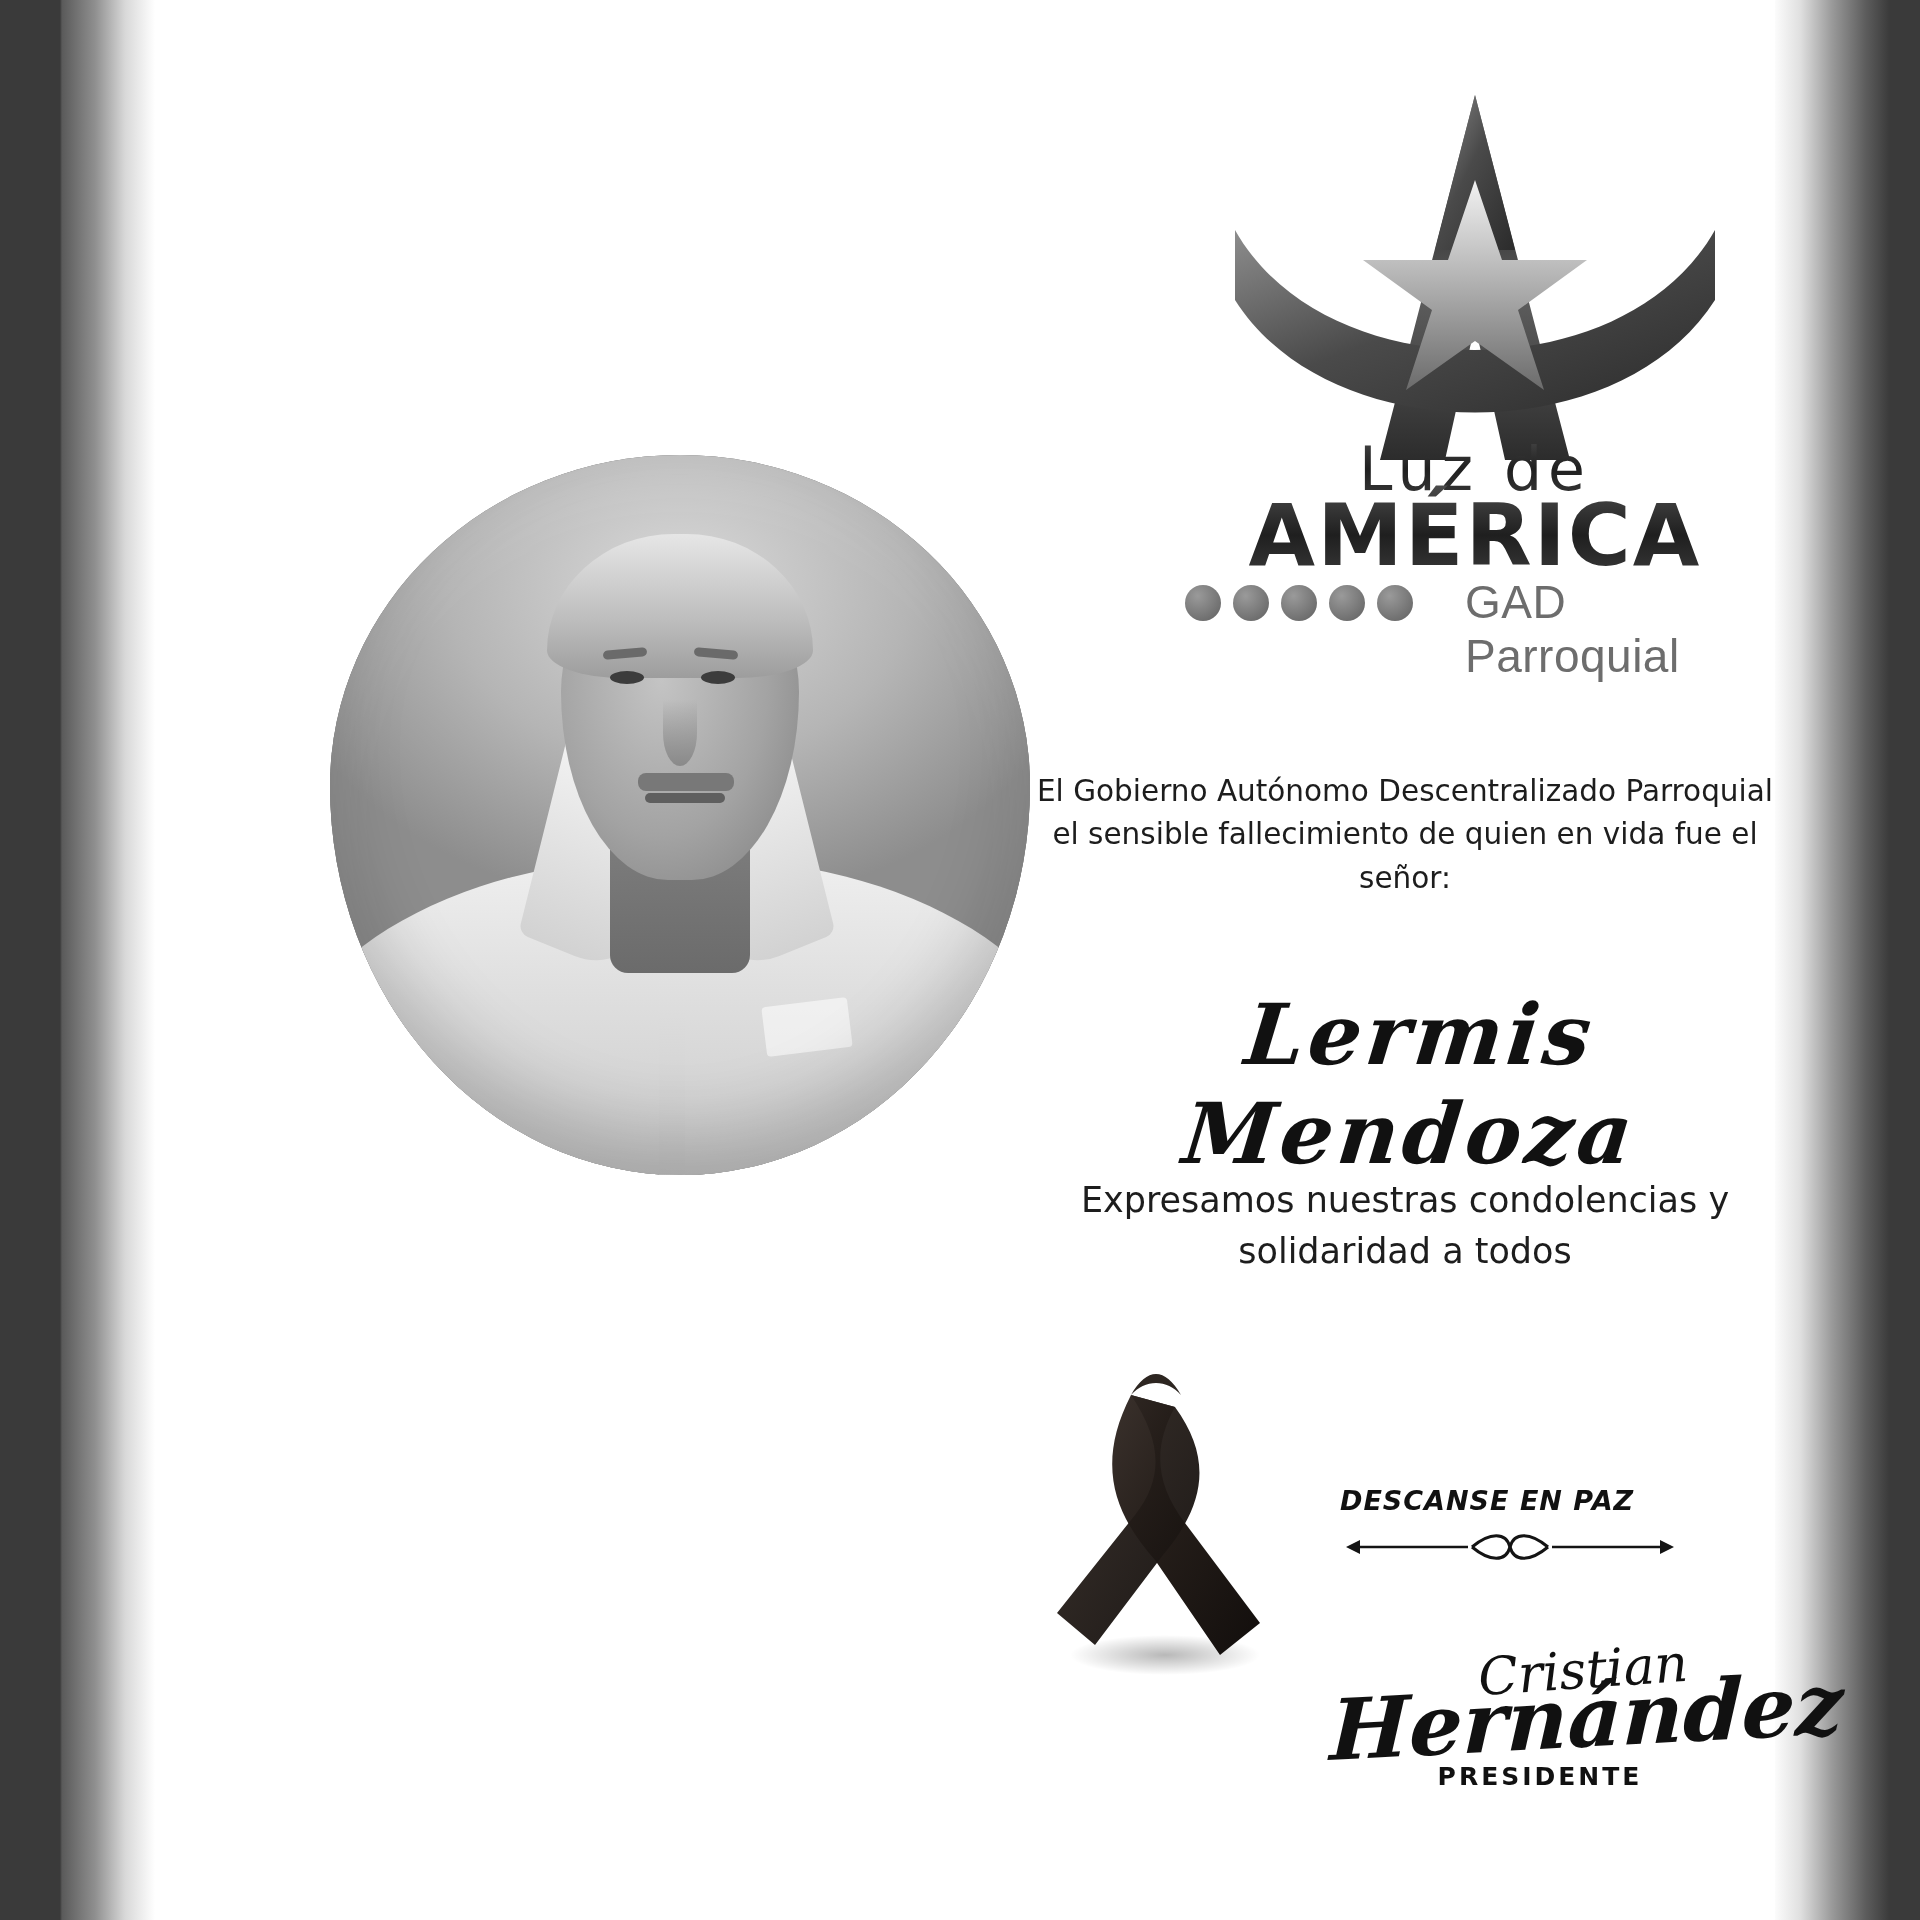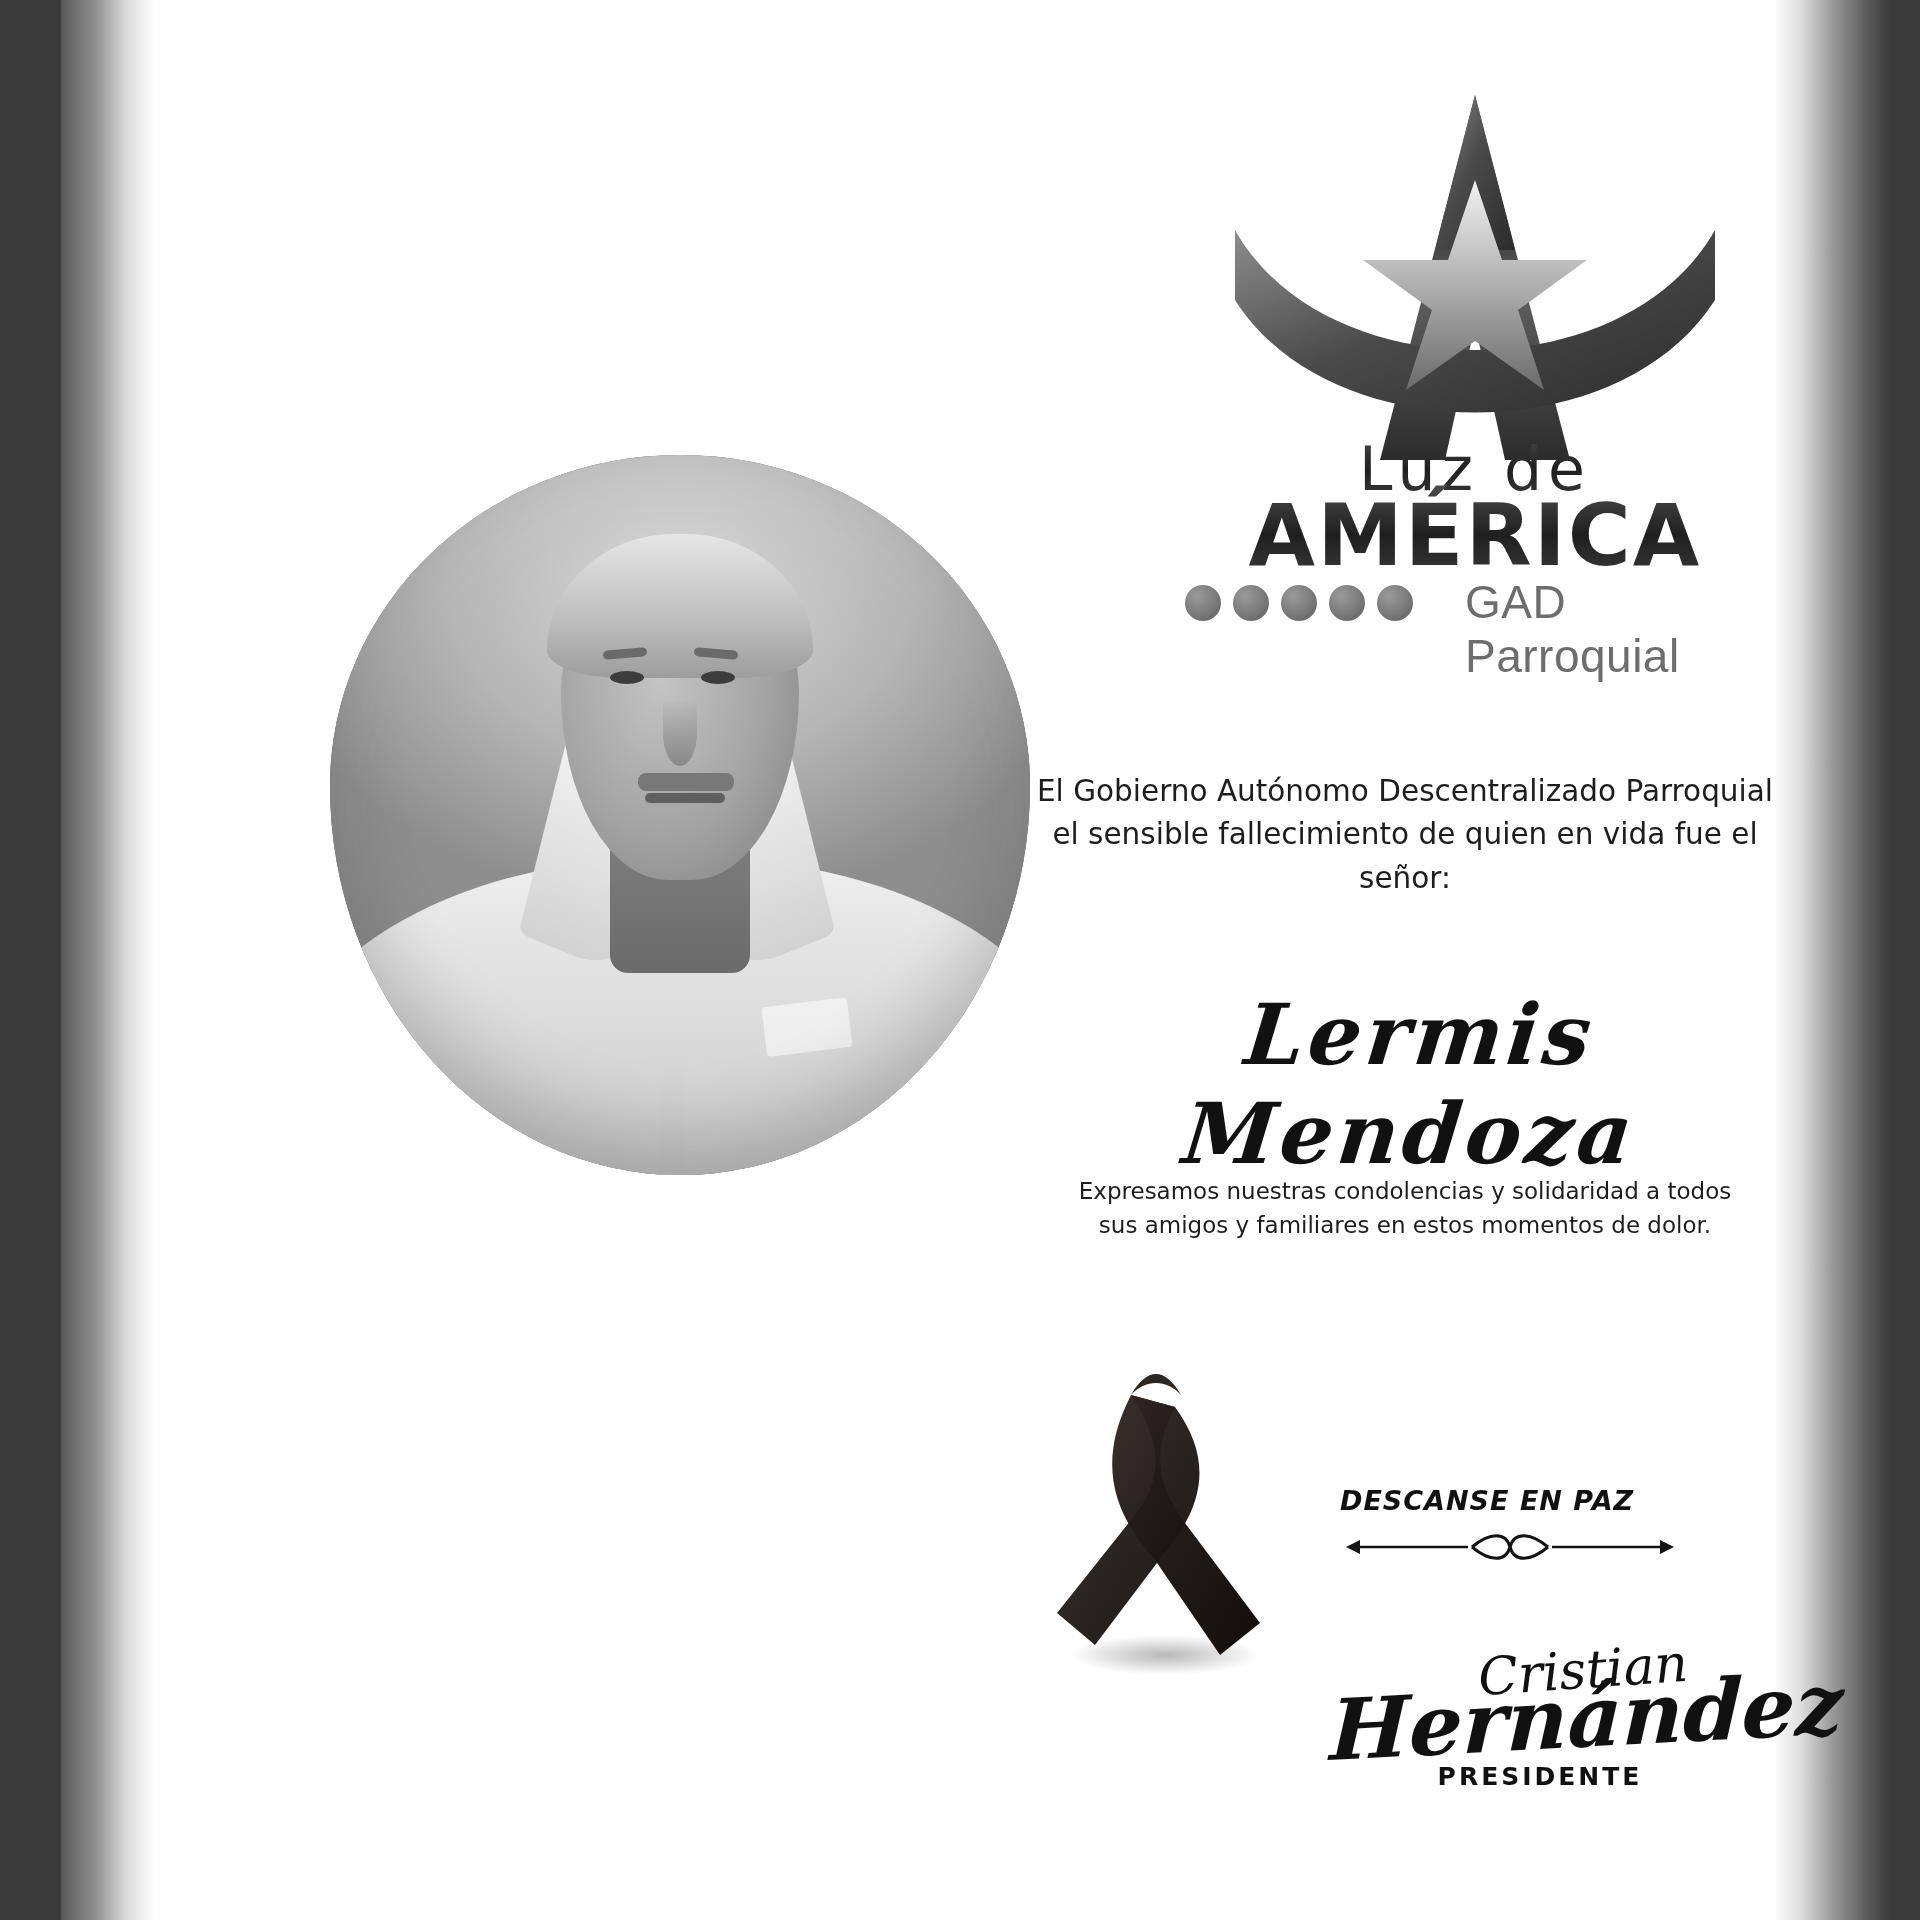--- a/index.html
+++ b/index.html
@@ -243,21 +243,21 @@
     color: #111111;
     font-family: "DejaVu Serif", serif;
     transform: skewX(-6deg);
   }
   .msg-bottom {
     position: absolute;
     left: 880px;
     top: 1175px;
     width: 740px;
     text-align: center;
-    font-size: 23px;
+    font-size: 35px;
     line-height: 1.47;
     color: #1d1d1d;
     font-family: "DejaVu Sans", sans-serif;
   }
 
   
   .ribbon {
     position: absolute;
     left: 880px;
     top: 1355px;
@@ -396,21 +396,20 @@
 
     <div class="msg-top">
       <div>El Gobierno Autónomo Descentralizado Parroquial</div>
       <div>el sensible fallecimiento  de quien en vida fue el señor:</div>
     </div>
 
     <div class="deceased-name">Lermis Mendoza</div>
 
     <div class="msg-bottom">
       <div>Expresamos nuestras condolencias y solidaridad a todos</div>
-      <div>sus amigos y familiares en estos momentos de dolor.</div>
     </div>
 
     <div class="ribbon">
       <svg width="260" height="320" viewBox="0 0 260 320">
         <defs>
           <linearGradient id="gRib" x1="0" y1="0" x2="1" y2="1">
             <stop offset="0%" stop-color="#3a312c"></stop>
             <stop offset="45%" stop-color="#241d19"></stop>
             <stop offset="100%" stop-color="#120e0c"></stop>
           </linearGradient>

